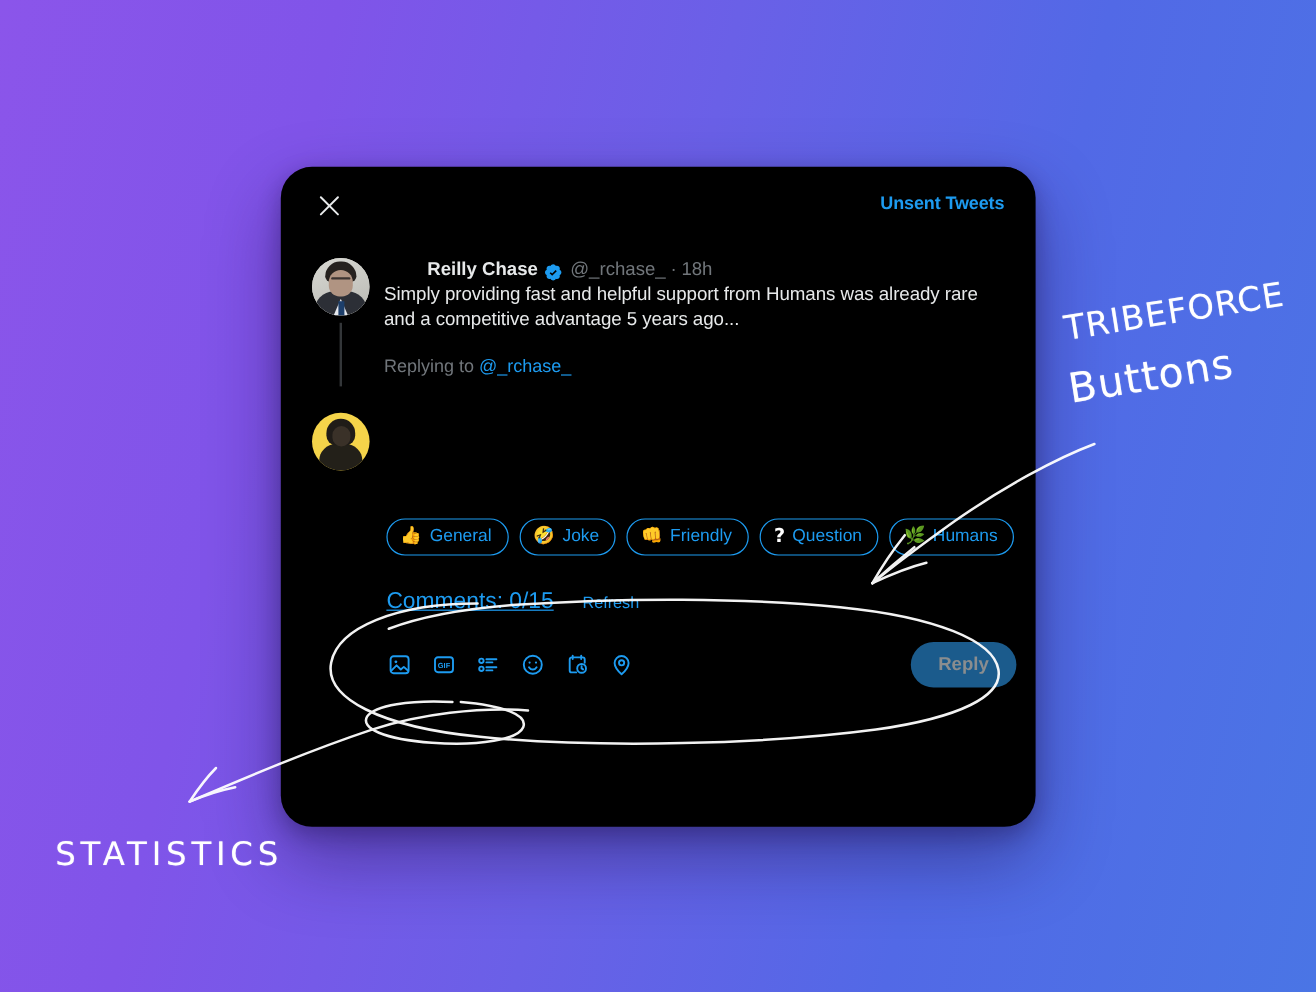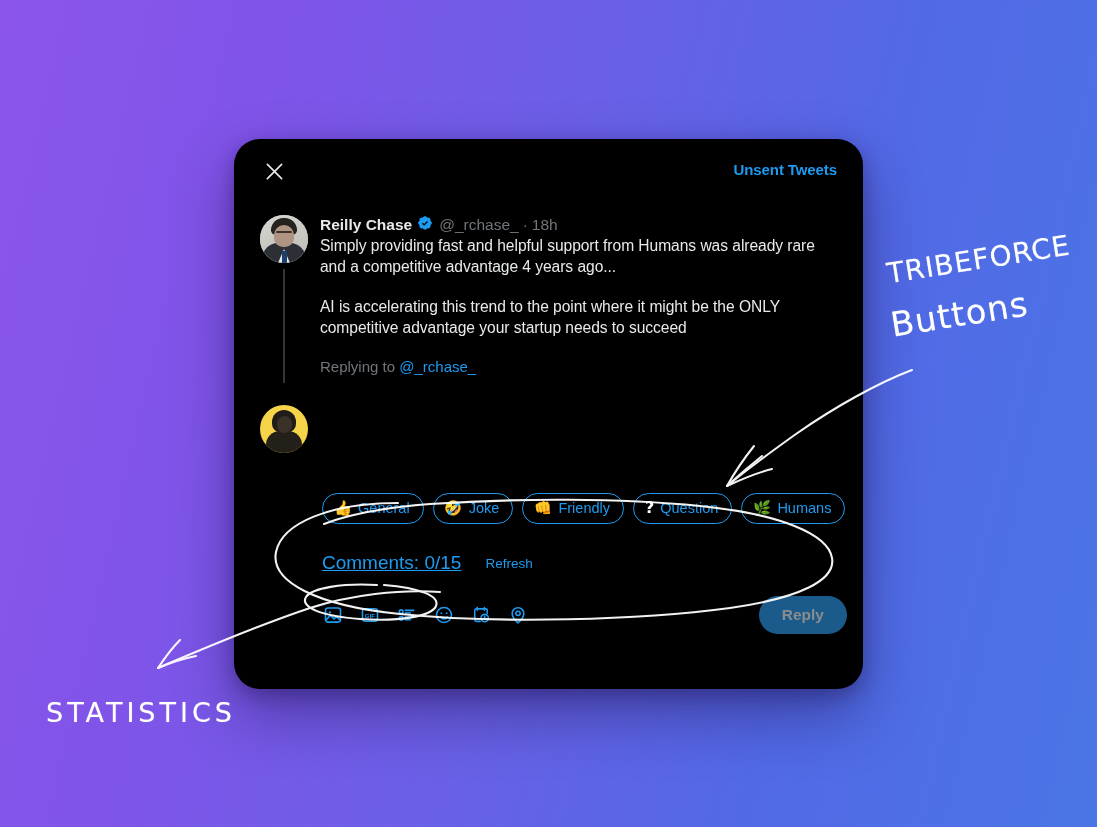--- a/index.html
+++ b/index.html
@@ -137,24 +137,25 @@
   }
 
   #tweet-main {
     flex: 1;
     padding-left: 12px;
     min-width: 0;
   }
 
   #tweet-meta {
     display: flex;
-    align-items: flex-start;
+    align-items: flex-end;
     gap: 4px;
     line-height: 20px;
     margin-bottom: 1px;
+    margin-left: 36px;
   }
   #author-name {
     color: #e7e9ea;
     font-weight: bold;
     font-size: 15.5px;
     cursor: pointer;
   }
   #verified-badge { display: flex; align-items: center; margin: 0 2px 0 1px; }
   #author-handle, #tweet-dot, #tweet-time {
     color: #71767b;
@@ -328,22 +329,21 @@
           <svg width="16" height="16" viewBox="0 0 24 24">
             <path fill="#1d9bf0" d="M22.25 12c0-1.43-.88-2.67-2.19-3.34.46-1.39.2-2.9-.81-3.91s-2.52-1.27-3.91-.81C14.67 2.63 13.43 1.75 12 1.75s-2.67.88-3.34 2.19c-1.39-.46-2.9-.2-3.91.81s-1.27 2.52-.81 3.91C2.63 9.33 1.75 10.57 1.75 12s.88 2.67 2.19 3.34c-.46 1.39-.2 2.9.81 3.91s2.52 1.27 3.91.81c.67 1.31 1.91 2.19 3.34 2.19s2.67-.88 3.34-2.19c1.39.46 2.9.2 3.91-.81s1.27-2.52.81-3.91c1.31-.67 2.19-1.91 2.19-3.34z"></path>
             <path fill="#000000" d="M10.73 16.3l-3.2-3.2 1.42-1.42 1.78 1.78 4.33-4.33 1.42 1.42-5.75 5.75z"></path>
           </svg>
         </span>
         <span id="author-handle">@_rchase_</span>
         <span id="tweet-dot">·</span>
         <span id="tweet-time">18h</span>
       </div>
 
-      <div class="tweet-paragraph" id="tweet-para-1">Simply providing fast and helpful support from Humans was already rare and a competitive advantage 4 years ago...</div>
-      <div class="tweet-paragraph" id="tweet-para-2">AI is accelerating this trend to the point where it might be the ONLY competitive advantage your startup needs to succeed</div>
+      <div class="tweet-paragraph" id="tweet-para-1">Simply providing fast and helpful support from Humans was already rare and a competitive advantage 5 years ago...</div>
 
       <div id="replying-to-row">
         <span>Replying to</span>
         <span id="replying-to-handle">@_rchase_</span>
       </div>
     </div>
   </div>
 
   <div id="compose-row">
     <div id="user-avatar">

